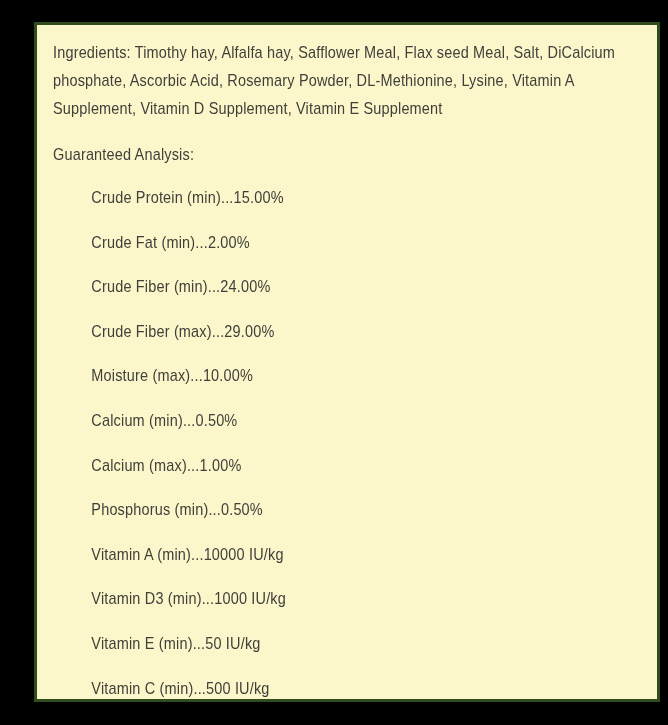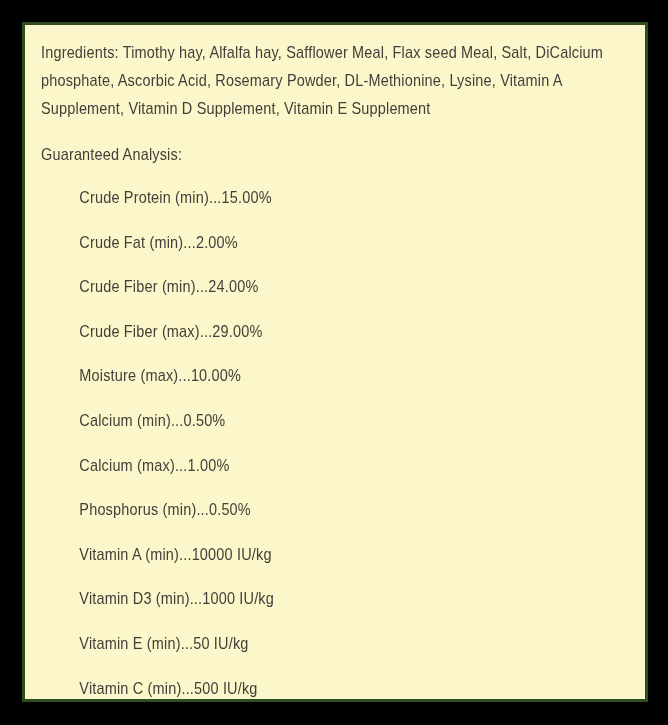--- a/index.html
+++ b/index.html
@@ -13,21 +13,21 @@
     margin: 0;
     padding: 0;
     width: 668px;
     height: 725px;
     background: var(--page-bg);
     font-family: "Liberation Sans", "DejaVu Sans", sans-serif;
     overflow: hidden;
   }
   .panel {
     position: absolute;
-    left: 22px;
+    left: 34px;
     top: 22px;
     width: 626px;
     height: 680px;
     background: var(--panel-bg);
     border: 3px solid var(--panel-border);
     padding: 14px 16px 2px 16px;
     overflow: hidden;
   }
   
   .content {

